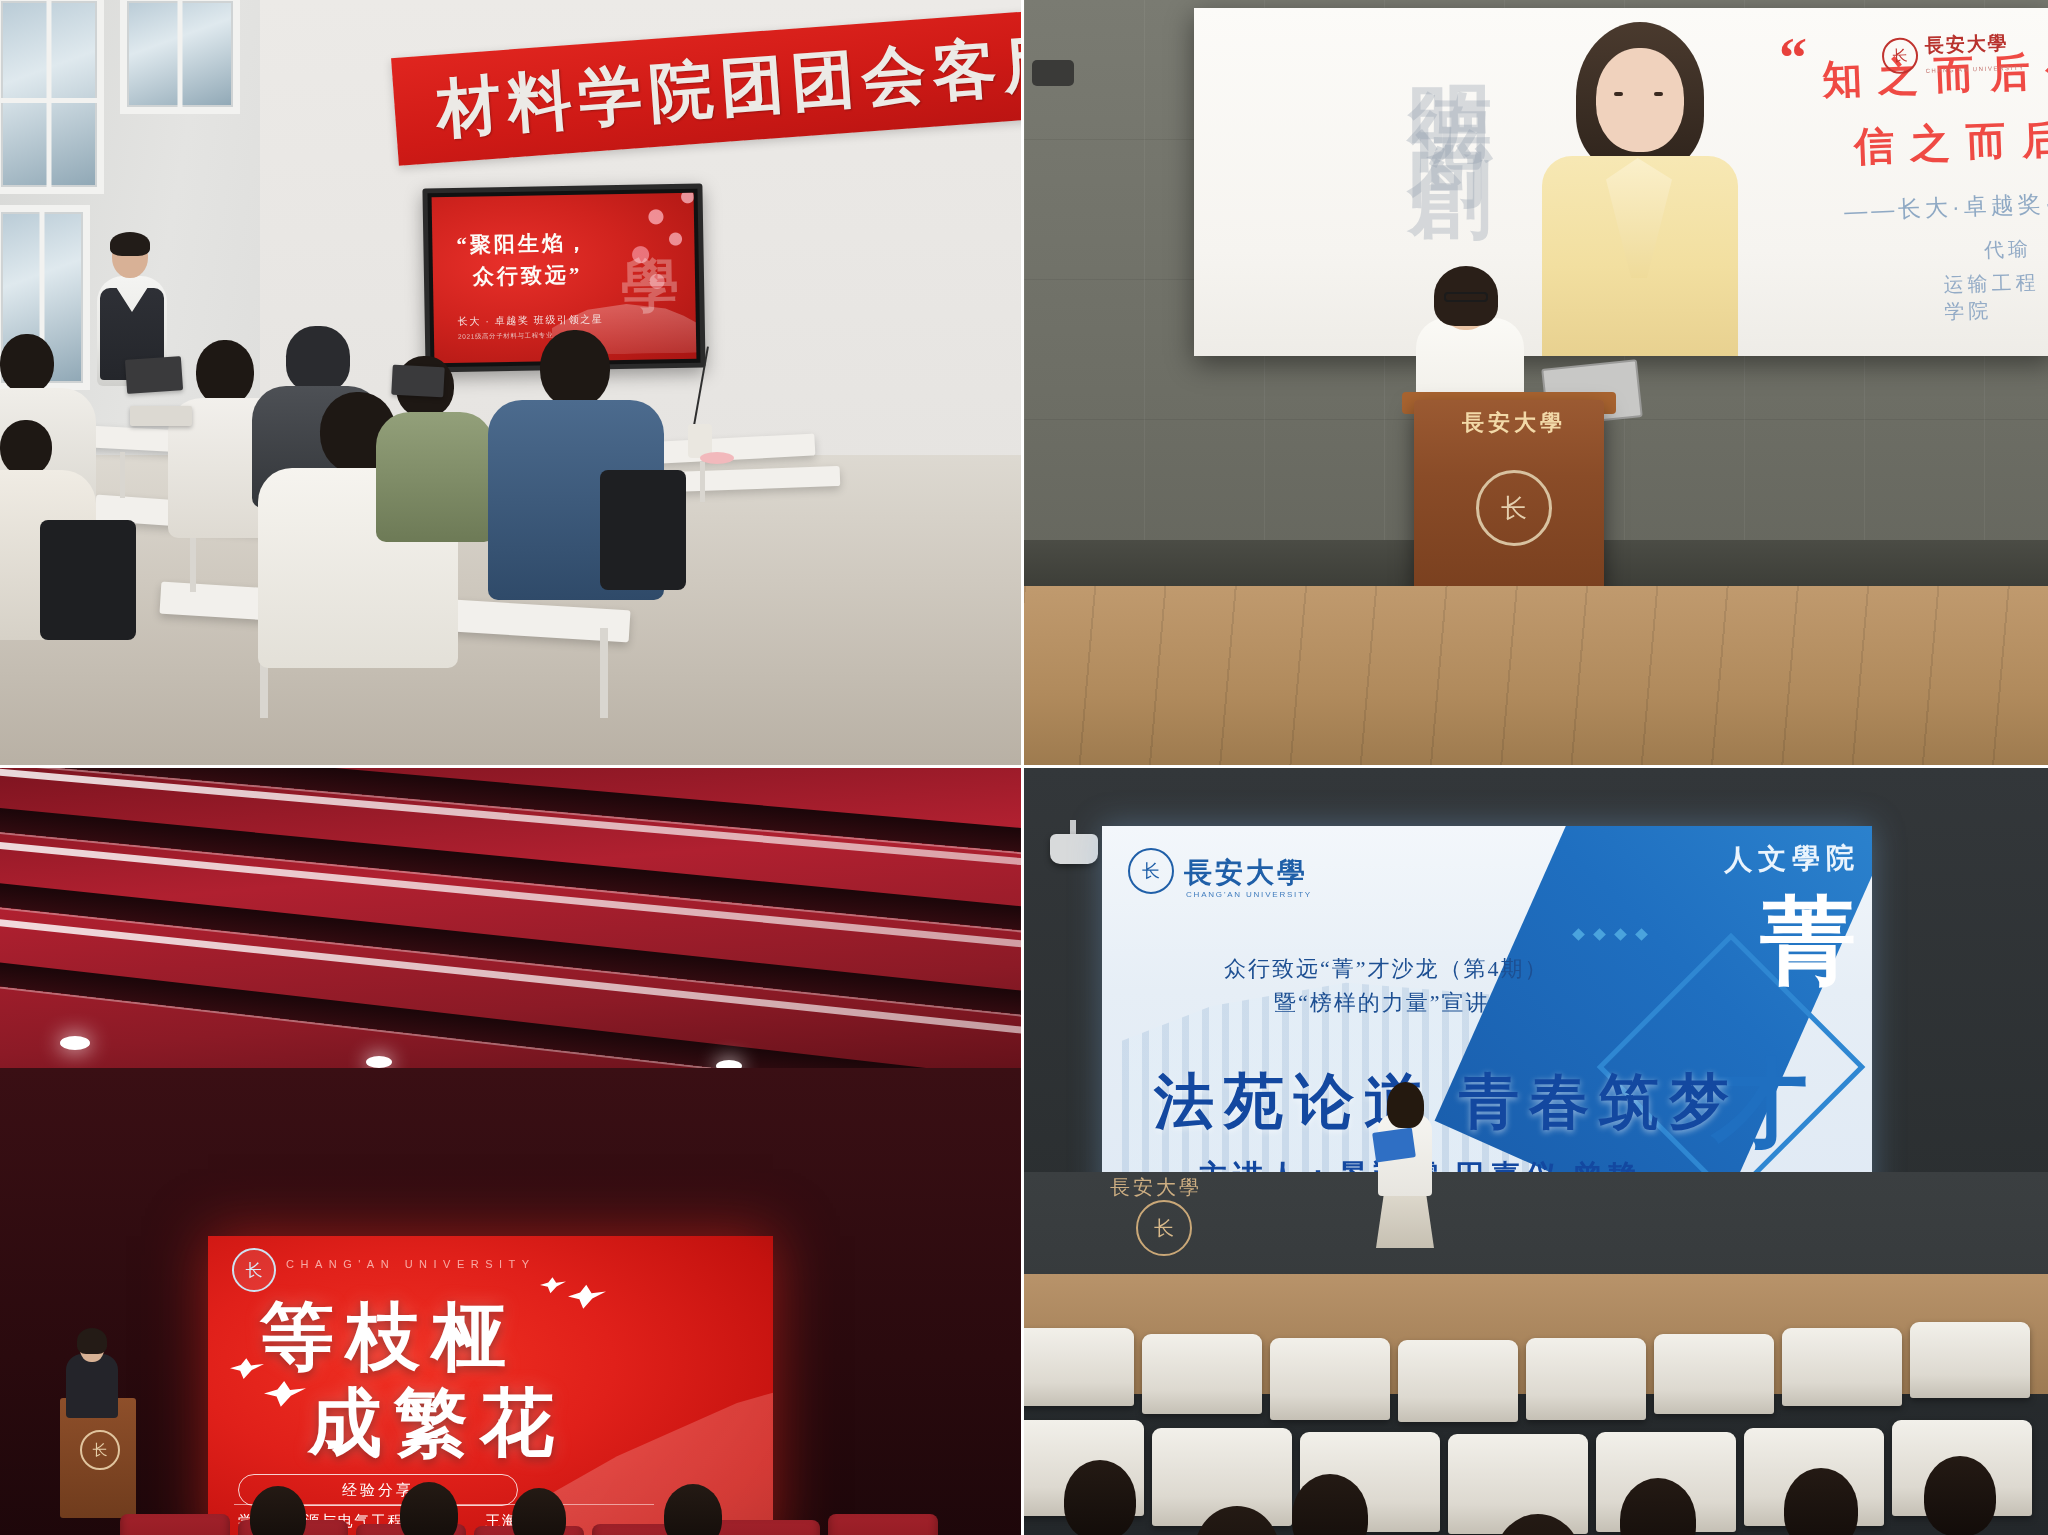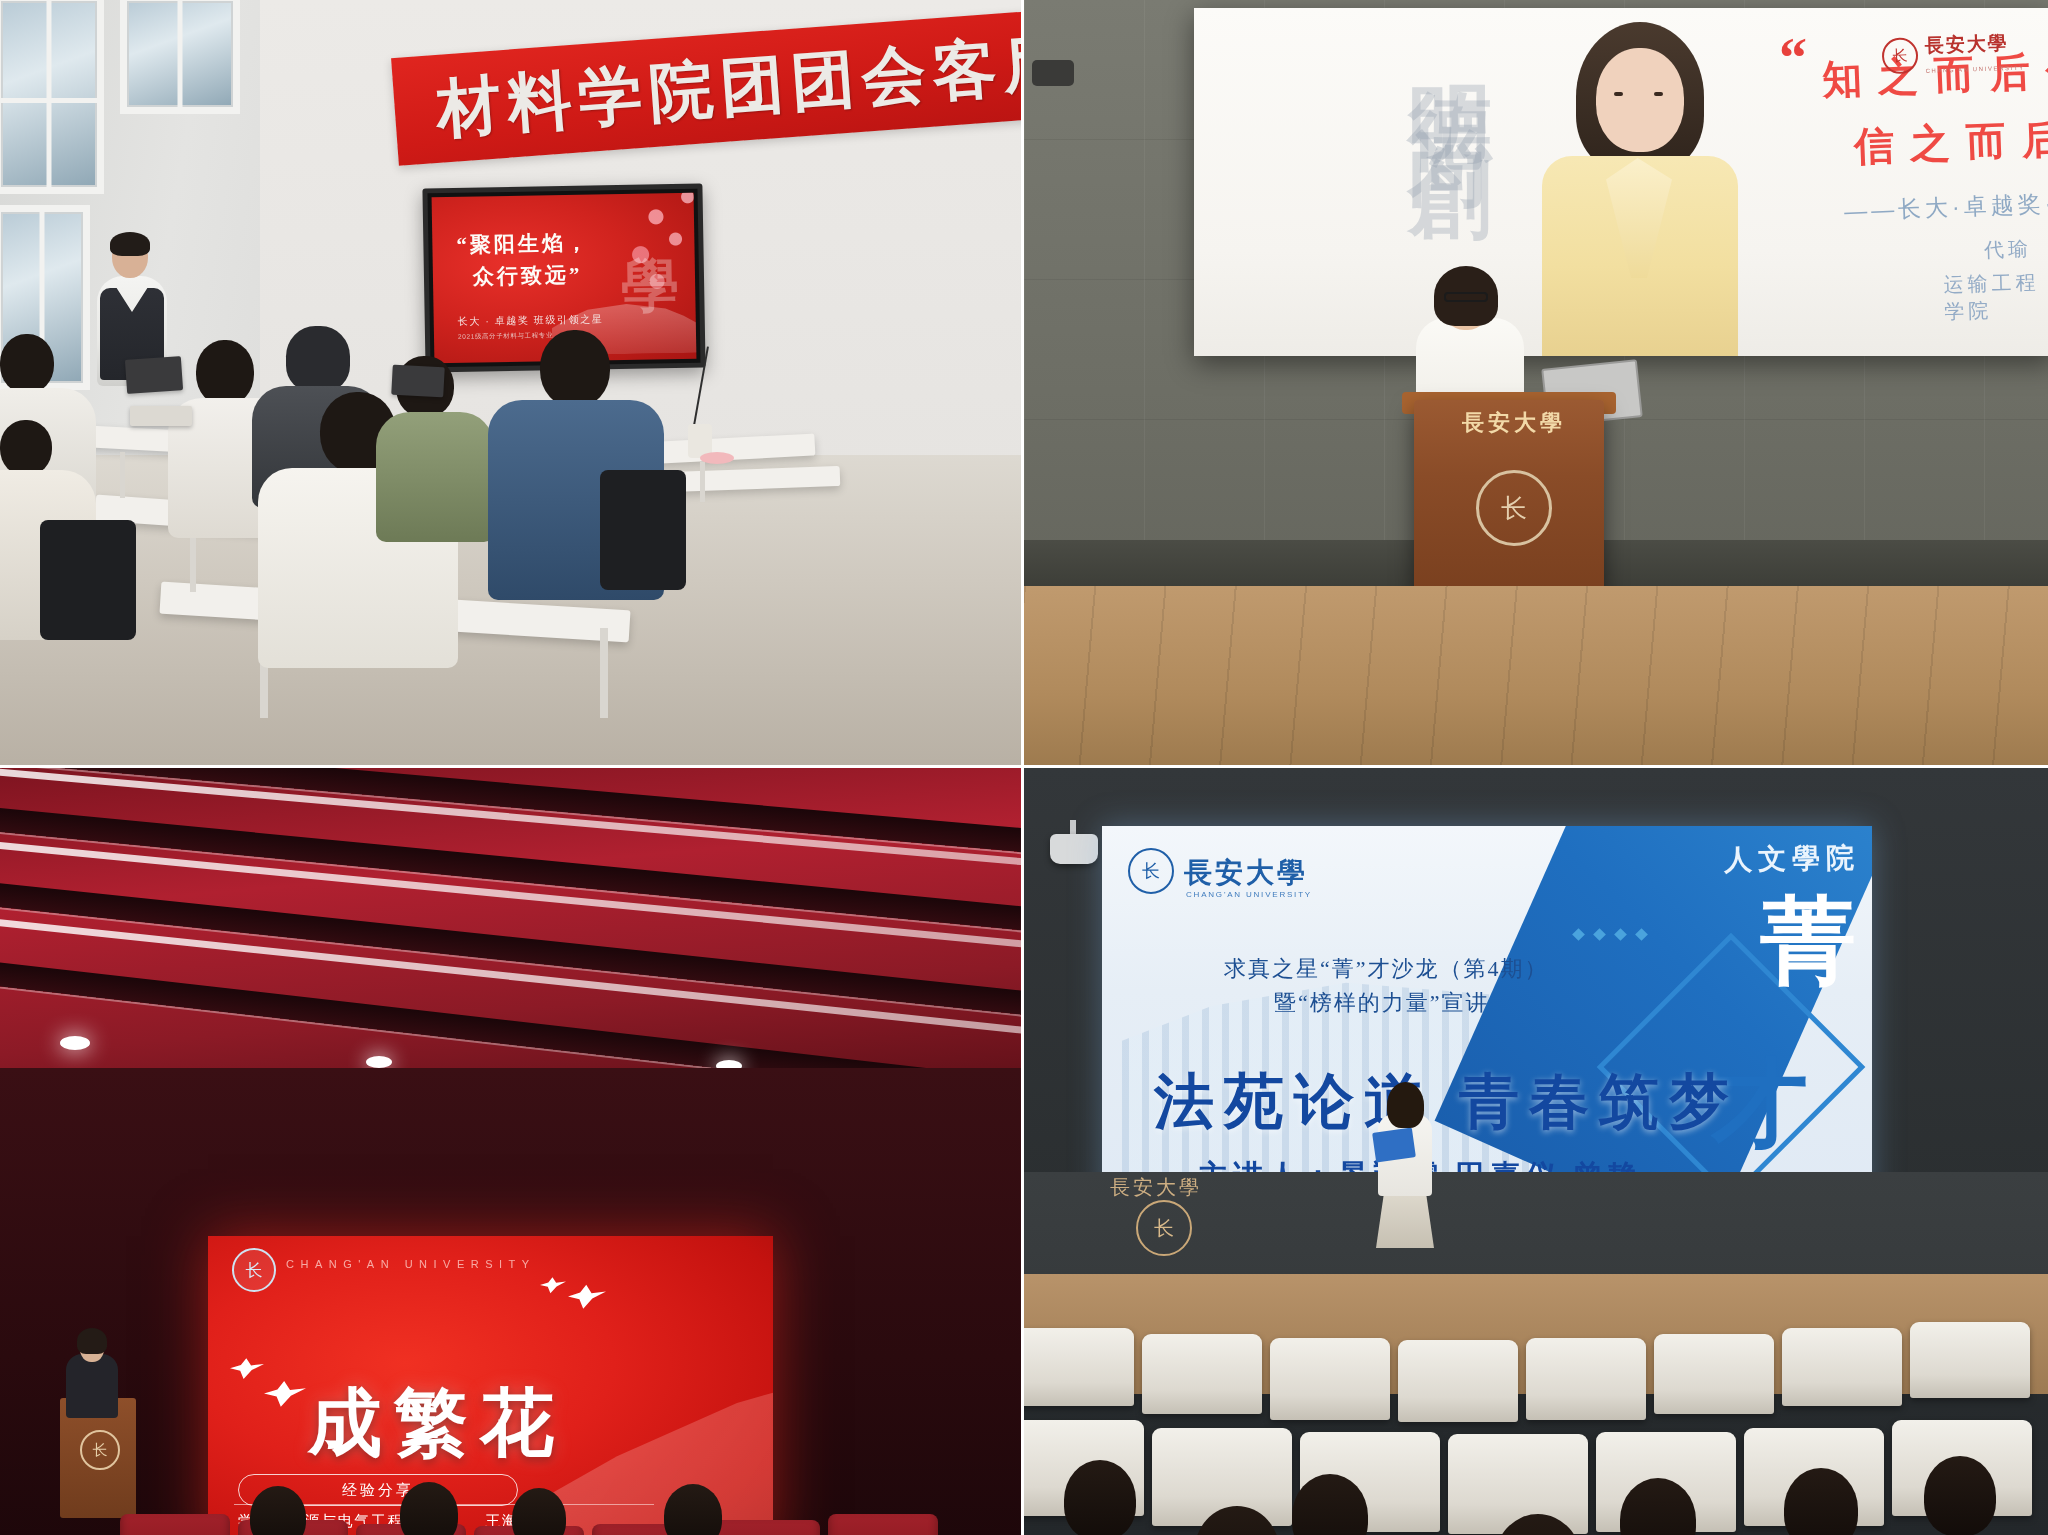--- a/index.html
+++ b/index.html
@@ -724,20 +724,21 @@
       <div style="position:absolute;left:60px;top:268px;width:30px;height:14px;background:#fff;border-radius:50%;box-shadow:0 0 22px #fff;"></div>
       <div style="position:absolute;left:366px;top:288px;width:26px;height:12px;background:#fff;border-radius:50%;box-shadow:0 0 20px #fff;"></div>
       <div style="position:absolute;left:716px;top:292px;width:26px;height:12px;background:#fff;border-radius:50%;box-shadow:0 0 20px #fff;"></div>
     </div>
 
     <div class="p3-wall"></div>
 
     <div class="p3-led">
       <div class="p3-led-seal">长</div>
       <div class="p3-led-eng">CHANG'AN UNIVERSITY</div>
+      <div class="p3-led-t1">等枝桠</div>
       <div class="p3-led-t2">成繁花</div>
       <div class="p3-led-pill">经验分享</div>
       <div class="p3-led-rule"></div>
       <div class="p3-led-credit">
         <span>学院：能源与电气工程学院</span>
         <span>王海杰</span>
       </div>
       <div class="p3-led-ribbon"></div>
       <div class="p3-dove" style="left:22px;top:118px;width:34px;height:26px;"></div>
       <div class="p3-dove" style="left:56px;top:140px;width:42px;height:32px;"></div>
@@ -786,21 +787,21 @@
       <div class="p4-logo-txt">長安大學</div>
       <div class="p4-logo-sub">CHANG'AN UNIVERSITY</div>
 
       <div class="p4-diamonds">
           <i></i>
           <i></i>
           <i></i>
           <i></i>
         </div>
 
-      <div class="p4-sub1">求真之星“菁”才沙龙（第4期）</div>
+      <div class="p4-sub1">众行致远“菁”才沙龙（第4期）</div>
       <div class="p4-sub2">暨“榜样的力量”宣讲</div>
       <div class="p4-title">法苑论道 青春筑梦</div>
       <div class="p4-speaker">主讲人：景翔霏 田嘉仪 曾静</div>
       <div class="p4-date">2025年3月14日</div>
     </div>
 
     <div class="p4-stage"></div>
     <div class="p4-stage-txt">長安大學</div>
     <div class="p4-stage-logo">长</div>
     <div class="p4-stagefloor"></div>

